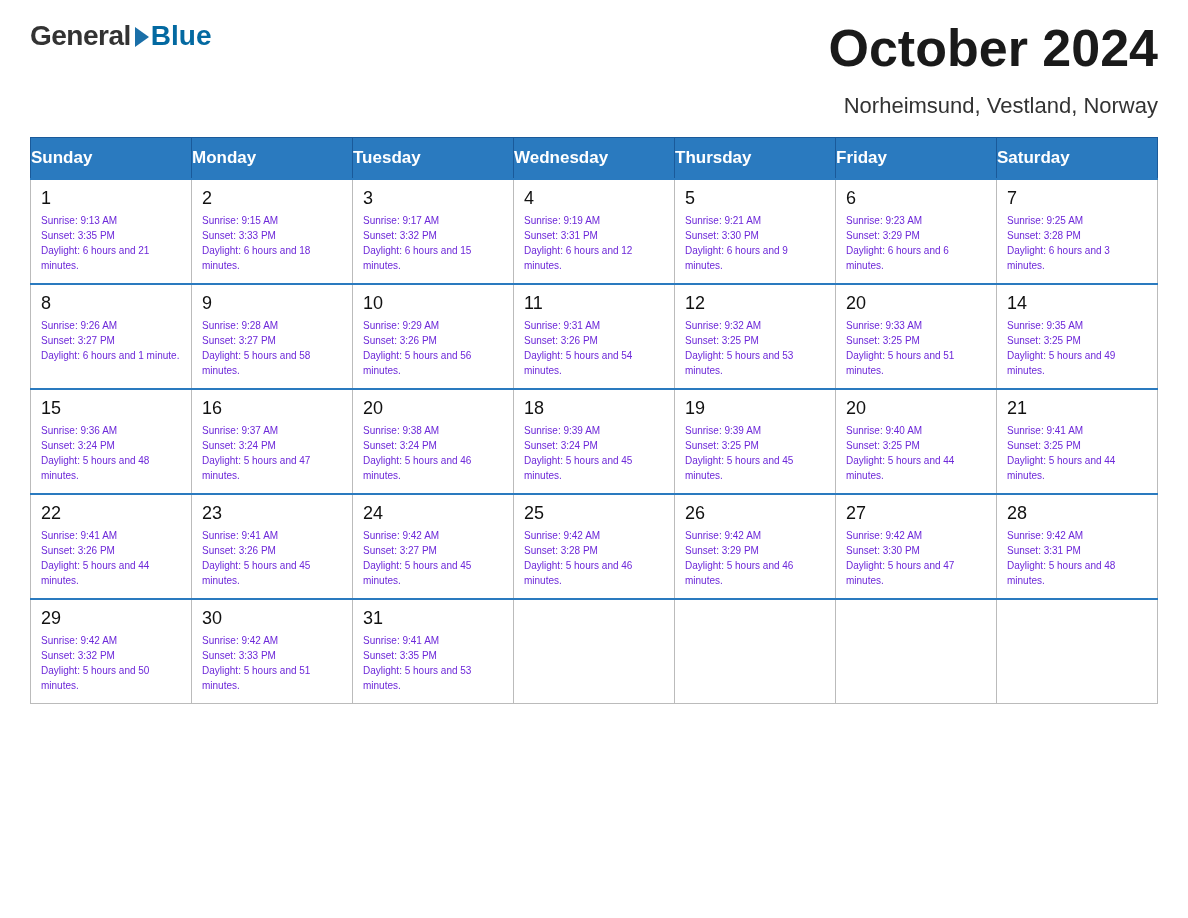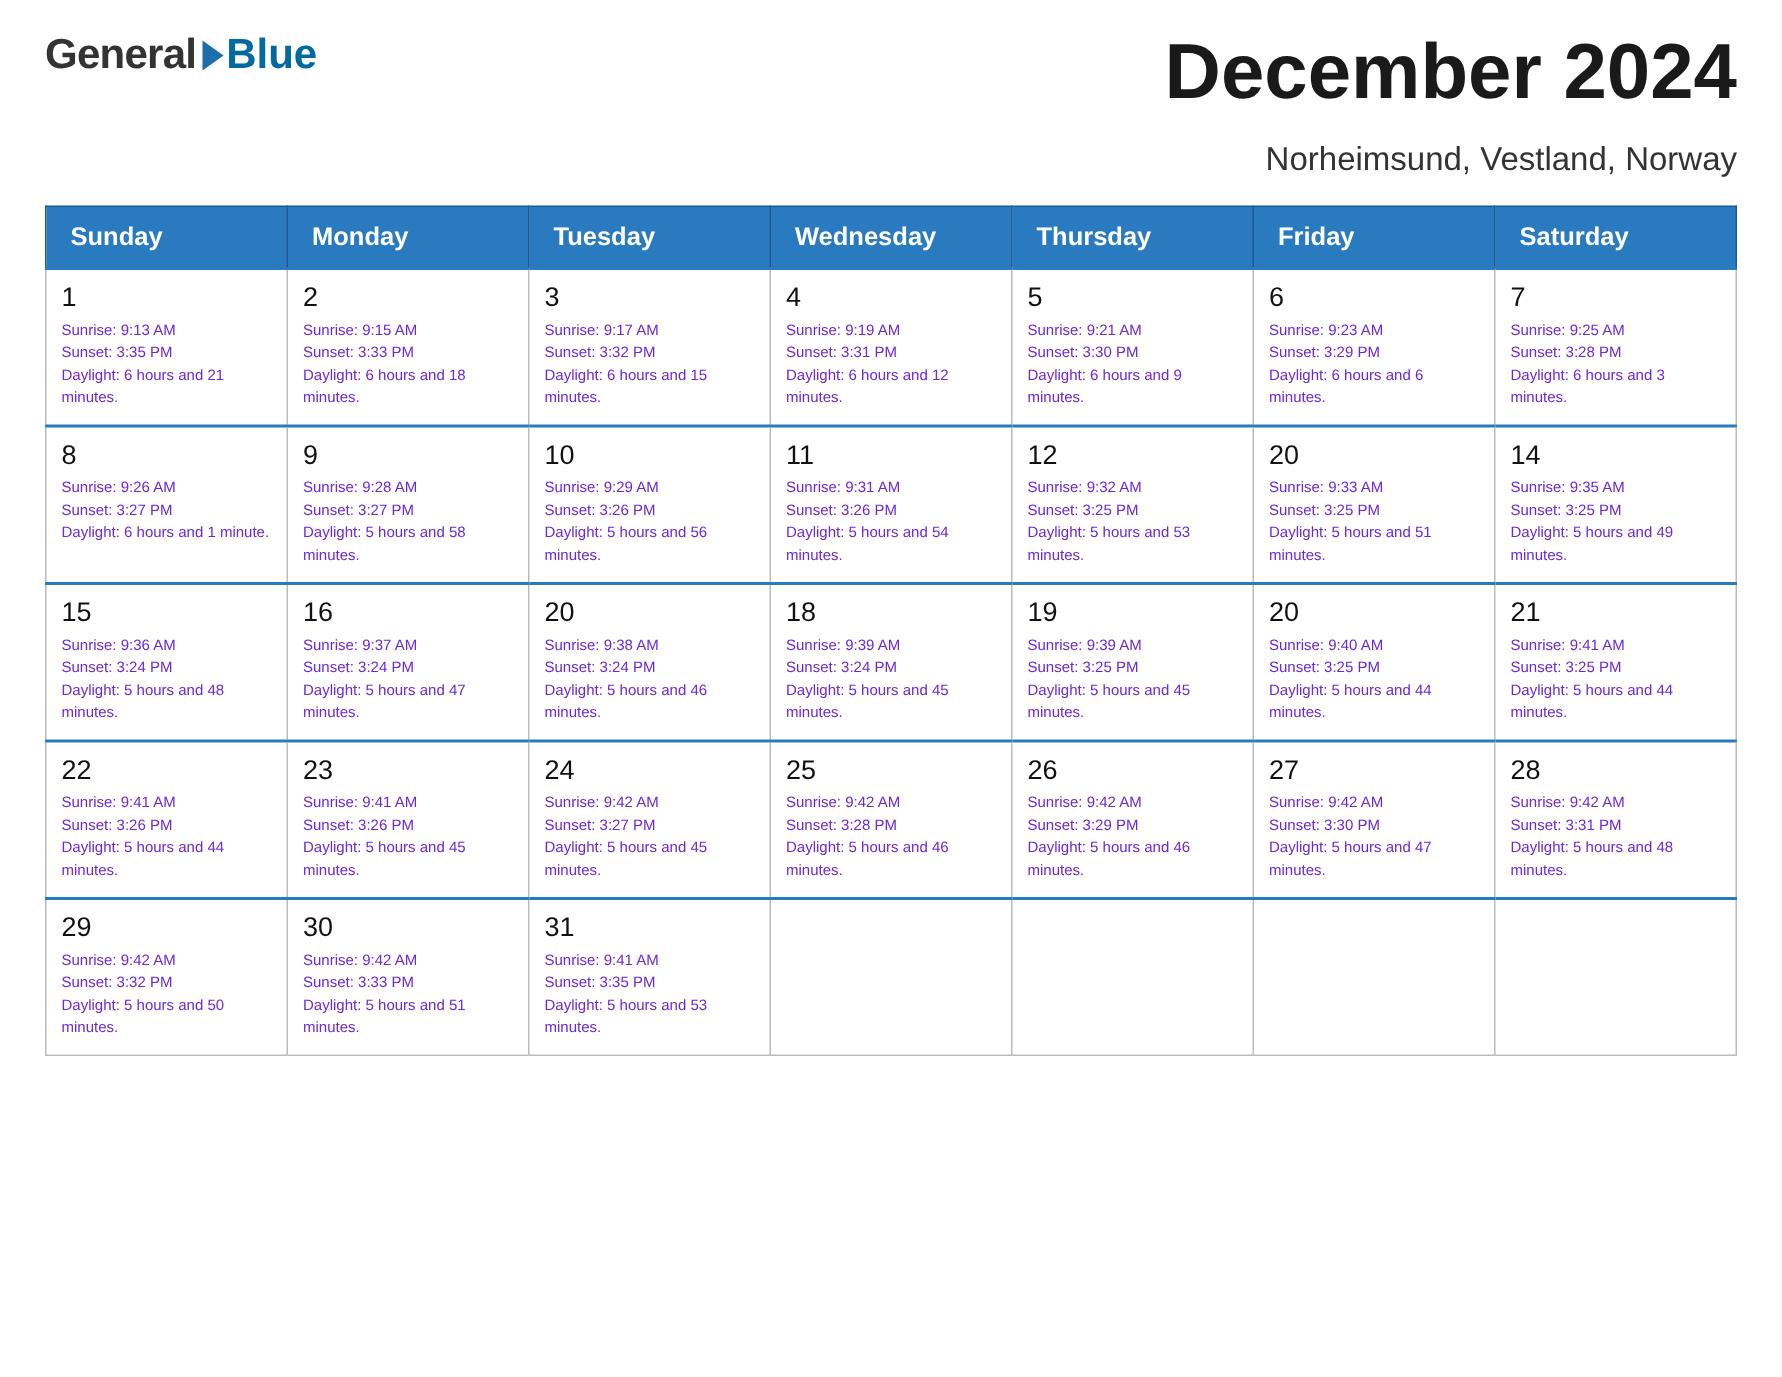--- a/index.html
+++ b/index.html
@@ -62,21 +62,21 @@
     .calendar-table {
       width: 100%;
       border-collapse: collapse;
       border: 1px solid #999;
     }
     .calendar-table thead tr th {
       background-color: #2a7abf;
       color: #fff;
       font-size: 17px;
       font-weight: bold;
-      padding: 10px 16px;
+      padding: 10px 0;
       text-align: left;
       border: 1px solid #1a5a9a;
     }
     .calendar-table tbody tr td {
       vertical-align: top;
       padding: 8px 10px 10px 10px;
       border: 1px solid #bbb;
       font-size: 13px;
       color: #222;
       width: 14.28%;
@@ -112,21 +112,21 @@
 
 <div class="header">
   <div class="logo">
     <div class="logo-top">
       <span class="logo-general">General</span>
       <div class="logo-arrow"></div>
     </div>
     <span class="logo-blue">Blue</span>
   </div>
   <div class="title-block">
-    <div class="month-title">December 2024</div>
+    <div class="month-title">October 2024</div>
     <div class="subtitle">Norheimsund, Vestland, Norway</div>
   </div>
 </div>
 
 <table class="calendar-table">
   <thead>
     <tr>
     <th>Sunday</th>
         <th>Monday</th>
         <th>Tuesday</th>

